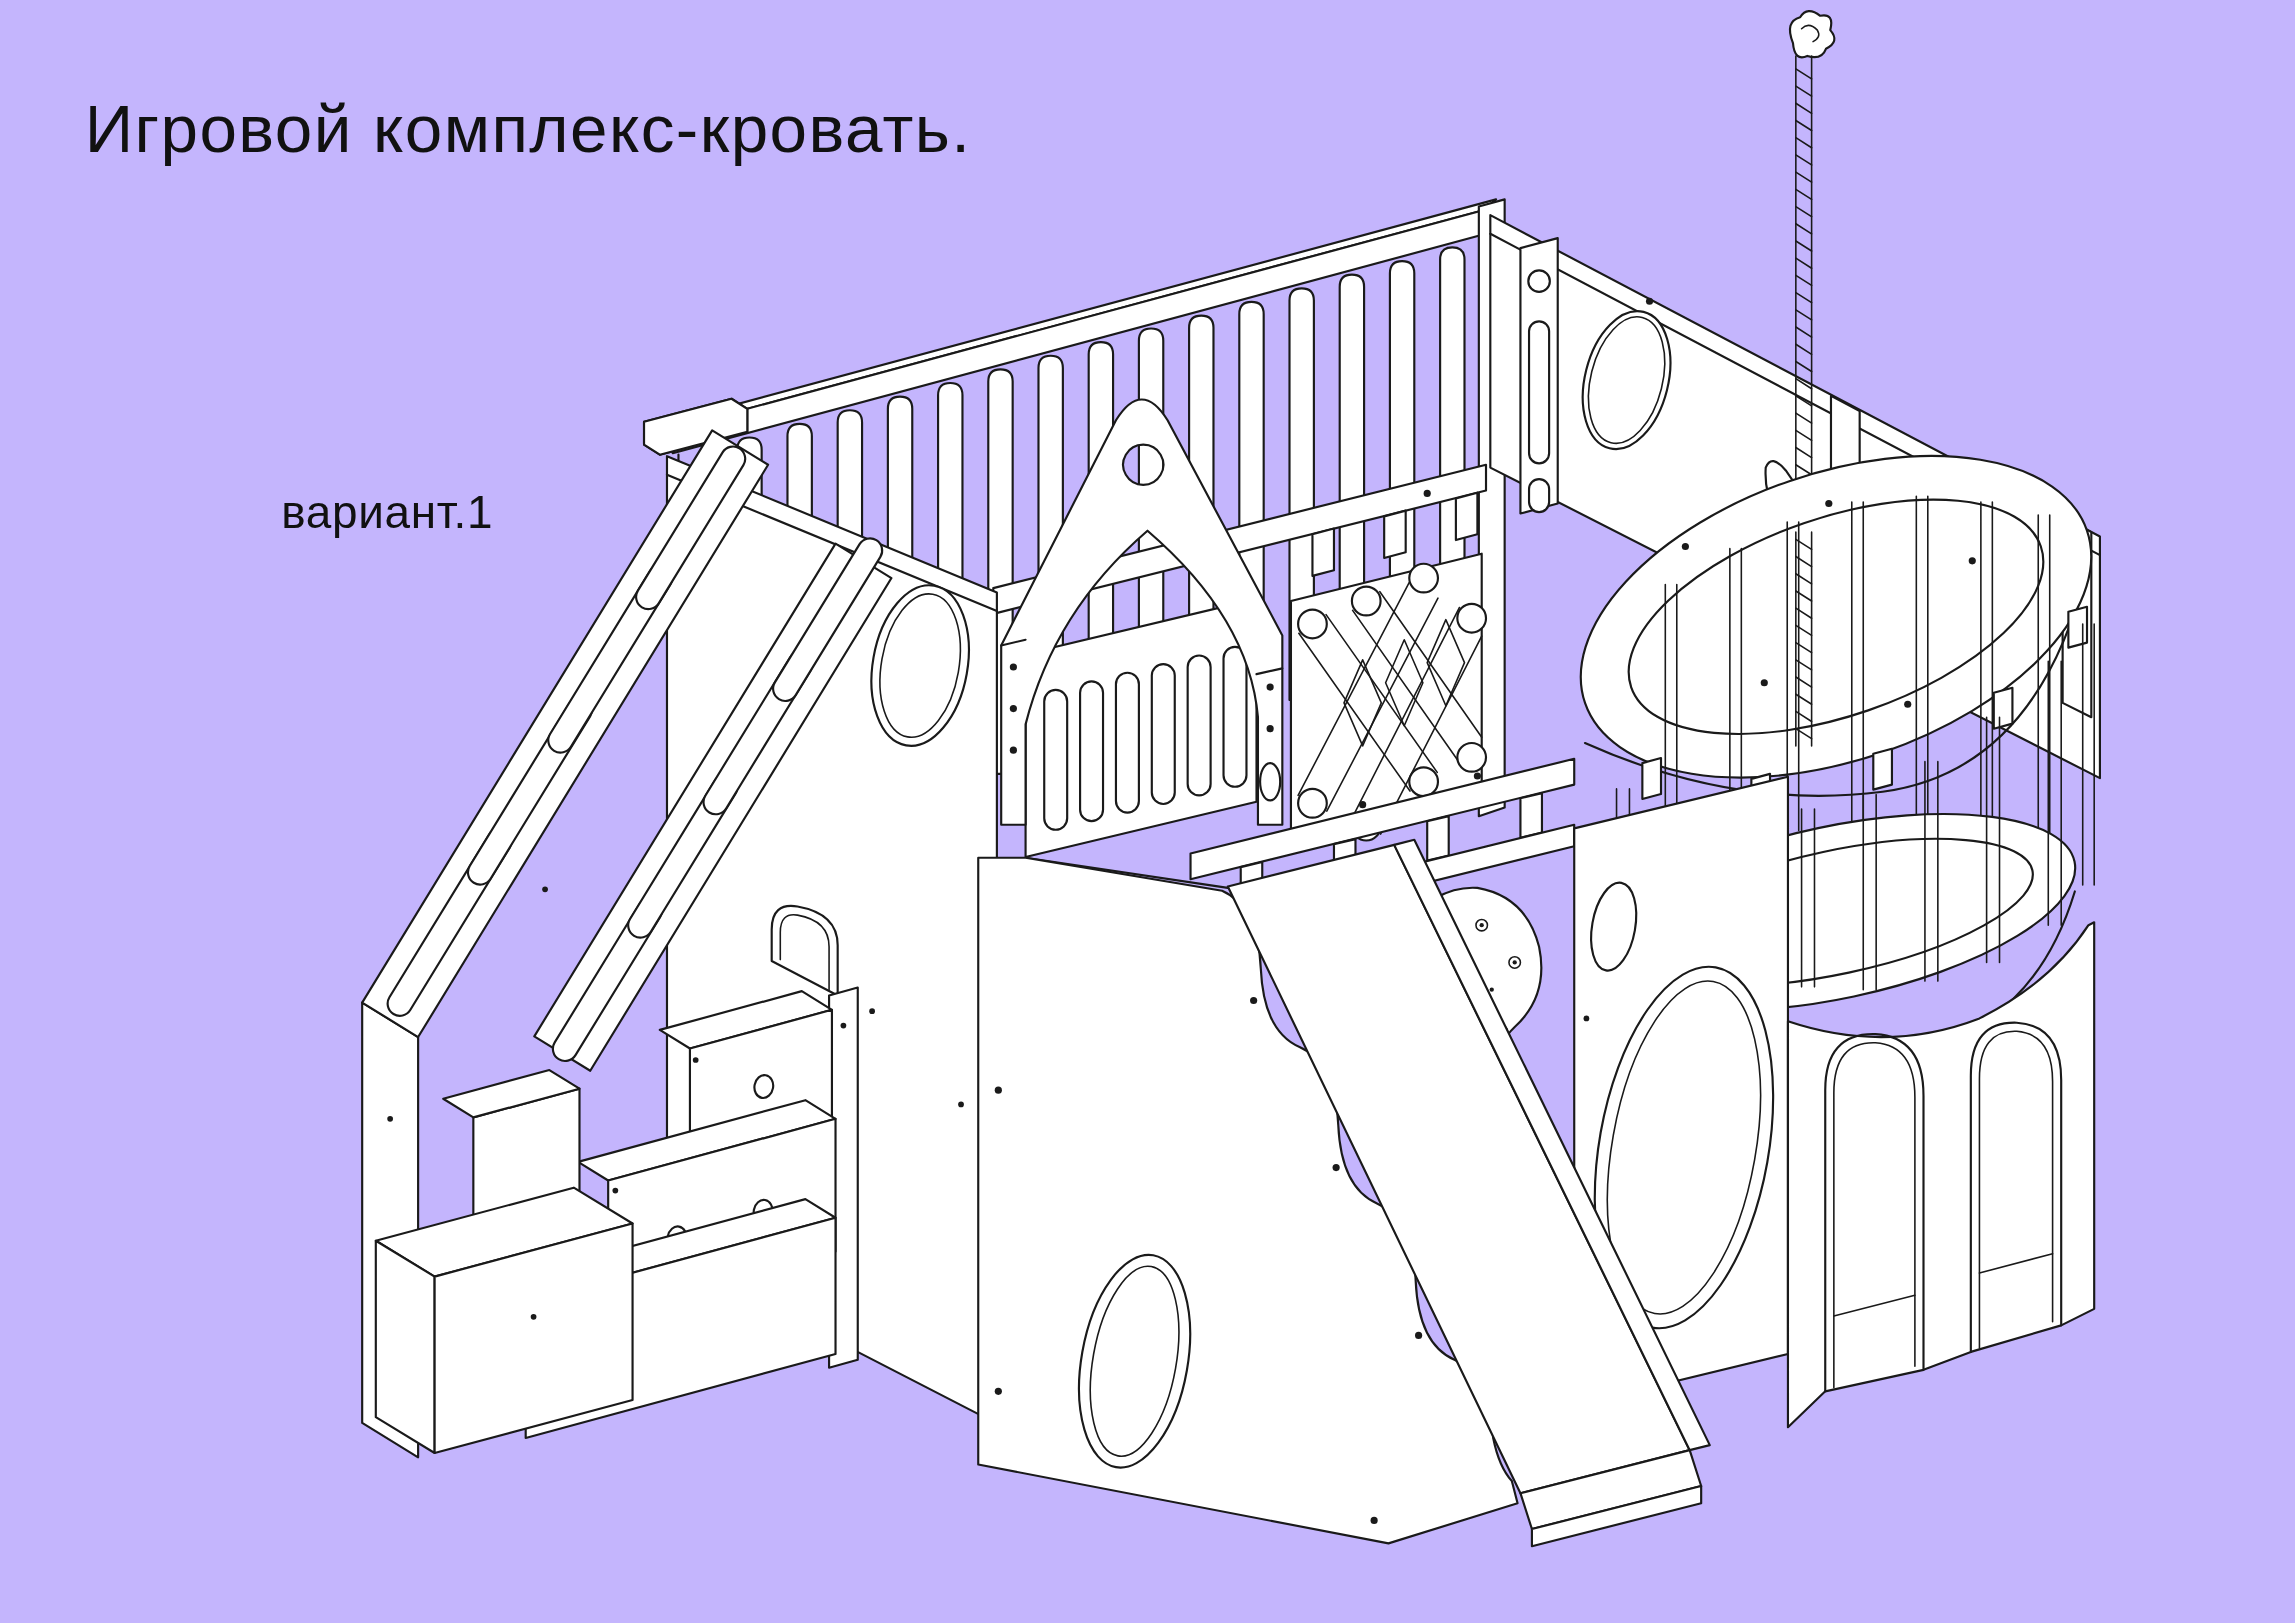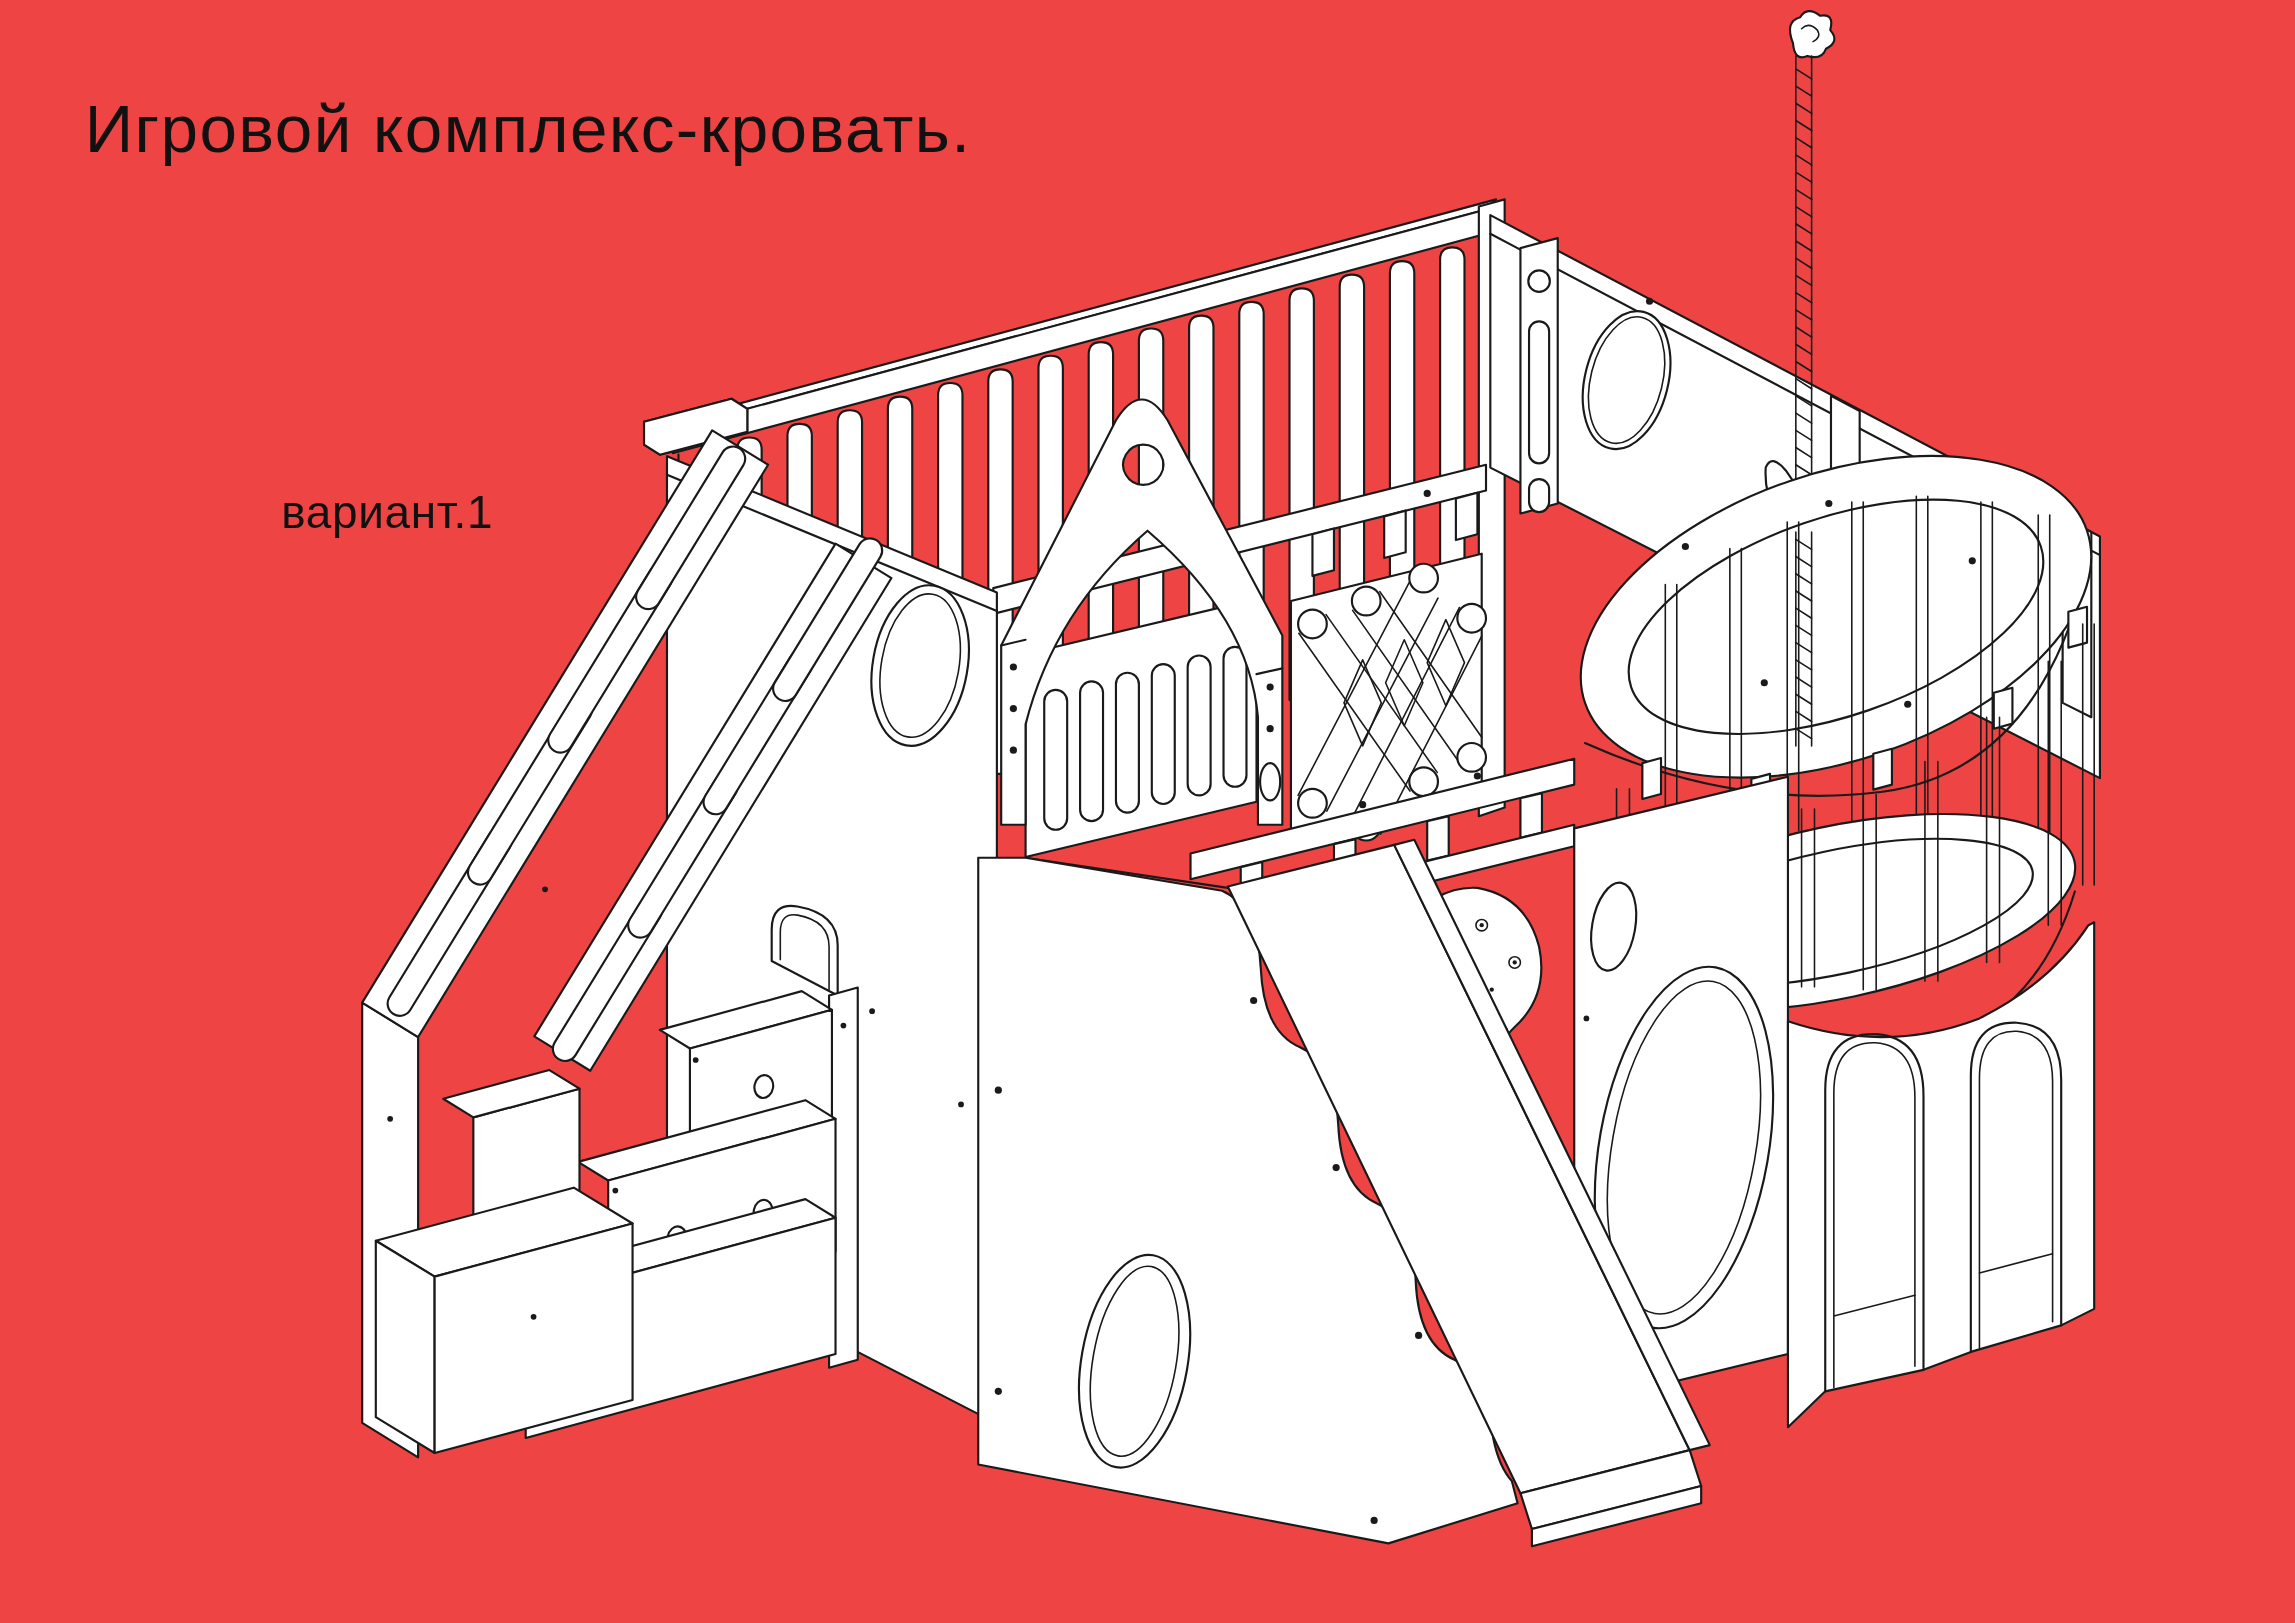--- a/index.html
+++ b/index.html
@@ -1,16 +1,16 @@
 <!DOCTYPE html>
 <html style="font-size:11.5px"><head>
 <meta charset="utf-8">
 <style>
   html,body{margin:0;padding:0;background:#fff;}
-  .sheet{position:relative;width:2295px;height:1623px;background:#ef4444;overflow:hidden;}
+  .sheet{position:relative;width:2295px;height:1623px;background:#c4b5fd;overflow:hidden;}
   svg{position:absolute;left:0;top:0;}
   svg .s{stroke:#1a1a1a;stroke-width:3;fill:none;stroke-linejoin:round;stroke-linecap:round;}
   svg .f{stroke:#1a1a1a;stroke-width:3;fill:#ffffff;stroke-linejoin:round;stroke-linecap:round;}
   svg .t{stroke:#1a1a1a;stroke-width:2.2;fill:none;stroke-linejoin:round;stroke-linecap:round;}
   svg .dot{fill:#1a1a1a;stroke:none;}
   text{fill:#111;font-family:"Liberation Sans","DejaVu Sans",sans-serif;}
   .title-text{font-size:94px;letter-spacing:2px;}
   .variant-text{font-size:64px;letter-spacing:1px;}
 </style>
 </head>

